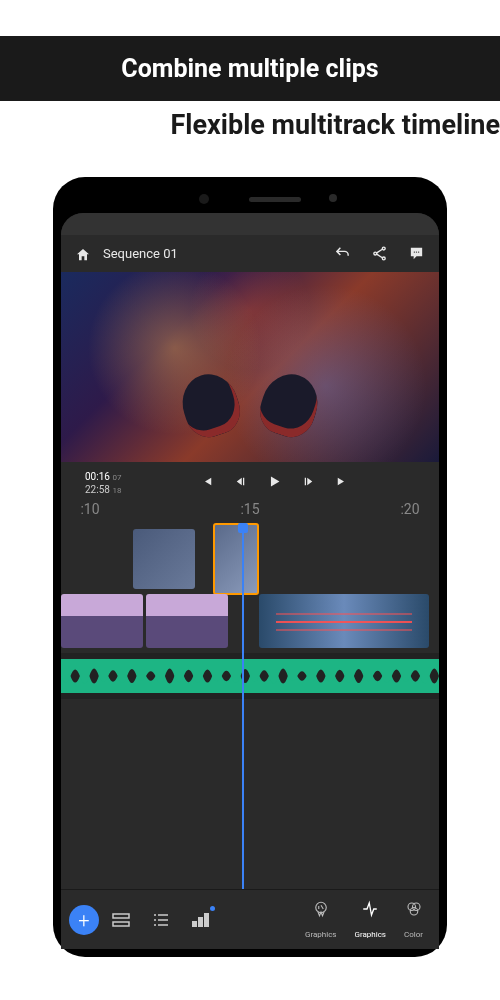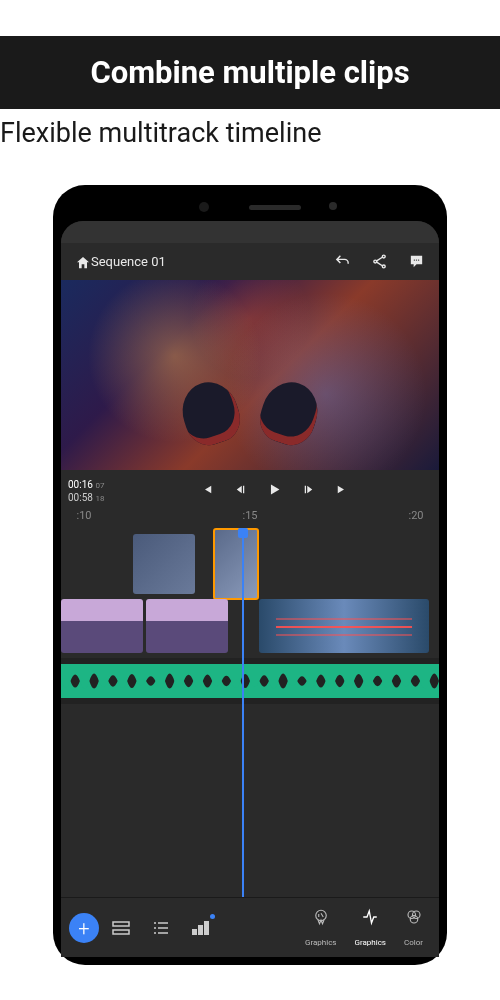--- a/index.html
+++ b/index.html
@@ -1,43 +1,43 @@
 <!DOCTYPE html>
 <html><head>
 <meta charset="utf-8">
 <style>
 *{margin:0;padding:0;box-sizing:border-box;font-family:-apple-system,BlinkMacSystemFont,"Segoe UI",Roboto,sans-serif}
 body{background:#fff;width:500px;height:1000px;overflow:hidden}
-.headline-bar{background:#1a1a1a;color:#fff;text-align:center;padding:18px 0;margin:36px 0 8px 0;font-size:31px;font-weight:700}
-.subheadline{text-align:left;font-size:27px;font-weight:400;color:#1a1a1a;margin-bottom:36px}
+.headline-bar{background:#1a1a1a;color:#fff;text-align:center;padding:18px 0;margin:36px 0 8px 0;font-size:25px;font-weight:700}
+.subheadline{text-align:right;font-size:27px;font-weight:700;color:#1a1a1a;margin-bottom:36px}
 .phone{width:394px;height:780px;margin:0 auto;background:#000;border-radius:32px;padding:8px;position:relative}
 .phone-top{height:28px;display:flex;align-items:center;justify-content:center;gap:40px}
 .speaker{width:52px;height:5px;background:#2a2a2a;border-radius:3px}
 .cam{width:10px;height:10px;background:#1a1a1a;border-radius:50%}
 .cam2{width:8px;height:8px;background:#2a2a2a;border-radius:50%;position:absolute;right:110px;top:17px}
 .screen{background:#2a2a2a;border-radius:22px 22px 0 0;height:calc(100% - 28px);overflow:hidden;display:flex;flex-direction:column}
 .status-bar{height:22px;background:#333}
-.topbar{display:flex;align-items:center;padding:10px 14px;gap:0;color:#e8e8e8;font-size:13px}
+.topbar{display:flex;align-items:center;padding:10px 14px;gap:12px;color:#e8e8e8;font-size:13px}
 .home-icon{width:16px;height:14px;display:inline-block}
 .topbar-title{flex:1;font-size:13px}
 .topbar-icons{display:flex;gap:20px;align-items:center}
 .icon{width:17px;height:17px;display:inline-block;cursor:pointer}
 .preview{height:190px;background:linear-gradient(135deg,#1a2a5e 0%,#2e1a4a 30%,#8a3a2a 55%,#1a1a3a 100%);position:relative;overflow:hidden}
 .preview::before{content:"";position:absolute;inset:0;background:radial-gradient(circle at 30% 40%,rgba(255,180,80,.4) 0%,transparent 30%),radial-gradient(circle at 70% 60%,rgba(100,150,255,.3) 0%,transparent 35%),radial-gradient(circle at 50% 20%,rgba(255,100,50,.25) 0%,transparent 25%)}
 .shoes{position:absolute;bottom:18px;left:50%;transform:translateX(-50%);width:150px;height:70px}
 .shoe{position:absolute;width:55px;height:62px;background:#1a1a2a;border-radius:50% 50% 40% 40%;box-shadow:inset -3px -8px 0 #8a2a2a}
 .shoe.l{left:8px;transform:rotate(-18deg)}
 .shoe.r{right:8px;transform:rotate(18deg)}
-.controls{display:flex;align-items:center;padding:8px 7px 4px;gap:12px}
+.controls{display:flex;align-items:center;padding:8px 24px 4px;gap:12px}
 .timecode{font-size:10px;color:#ccc;line-height:1.3}
 .tc-cur{color:#fff}
 .tc-frame{font-size:8px;color:#888}
 .play-controls{flex:1;display:flex;justify-content:center;gap:18px;align-items:center}
 .play-btn{color:#e8e8e8;cursor:pointer}
-.ruler{display:flex;font-size:11px;color:#888;padding:0 8px;justify-content:space-between;margin-bottom:6px}
+.ruler{display:flex;font-size:14px;color:#888;padding:0 14px;justify-content:space-between;margin-bottom:6px}
 .ruler span{width:30px;text-align:center}
 .timeline{flex:1;position:relative;padding:4px 0}
 .playhead{position:absolute;left:48%;top:0;bottom:0;width:2px;background:#3b82f6;z-index:10}
 .playhead::before{content:"";position:absolute;top:0;left:-4px;width:10px;height:10px;background:#3b82f6;border-radius:2px}
 .track{height:40px;margin-bottom:3px;position:relative}
 .title-clip{position:absolute;left:72px;width:68px;height:30px;background:#9b2d52;border-radius:5px;color:#fff;font-size:11px;font-weight:600;display:flex;align-items:center;justify-content:center}
 .track2{height:64px}
 .clip-thumb{position:absolute;height:60px;border-radius:3px;overflow:hidden;background:#3a4a6a}
 .clip-a{left:72px;width:62px;background:linear-gradient(135deg,#4a5a7a,#6a7a9a);top:2px}
 .clip-sel{left:152px;width:46px;height:72px;top:-4px;border:2px solid #f90;background:linear-gradient(135deg,#5a6a8a,#8a9aba)}
@@ -107,21 +107,21 @@
     <div class="preview">
       <div class="shoes">
         <div class="shoe l"></div>
         <div class="shoe r"></div>
       </div>
     </div>
 
     <div class="controls">
       <div class="timecode">
         <div><span class="tc-cur">00:16</span> <span class="tc-frame">07</span></div>
-        <div><span>00:58</span> <span class="tc-frame">18</span></div>
+        <div><span>22:58</span> <span class="tc-frame">18</span></div>
       </div>
       <div class="play-controls">
         <span class="play-btn"><svg width="15" height="15" viewBox="0 0 24 24" fill="#e8e8e8">
               <path d="M6 6v12M18 6l-10 6 10 6z"></path>
             </svg></span>
         <span class="play-btn"><svg width="15" height="15" viewBox="0 0 24 24" fill="#e8e8e8">
               <path d="M14 6l-8 6 8 6zM16 6h2v12h-2z"></path>
             </svg></span>
         <span class="play-btn"><svg width="17" height="17" viewBox="0 0 24 24" fill="#e8e8e8">
               <path d="M7 5l12 7-12 7z"></path>

